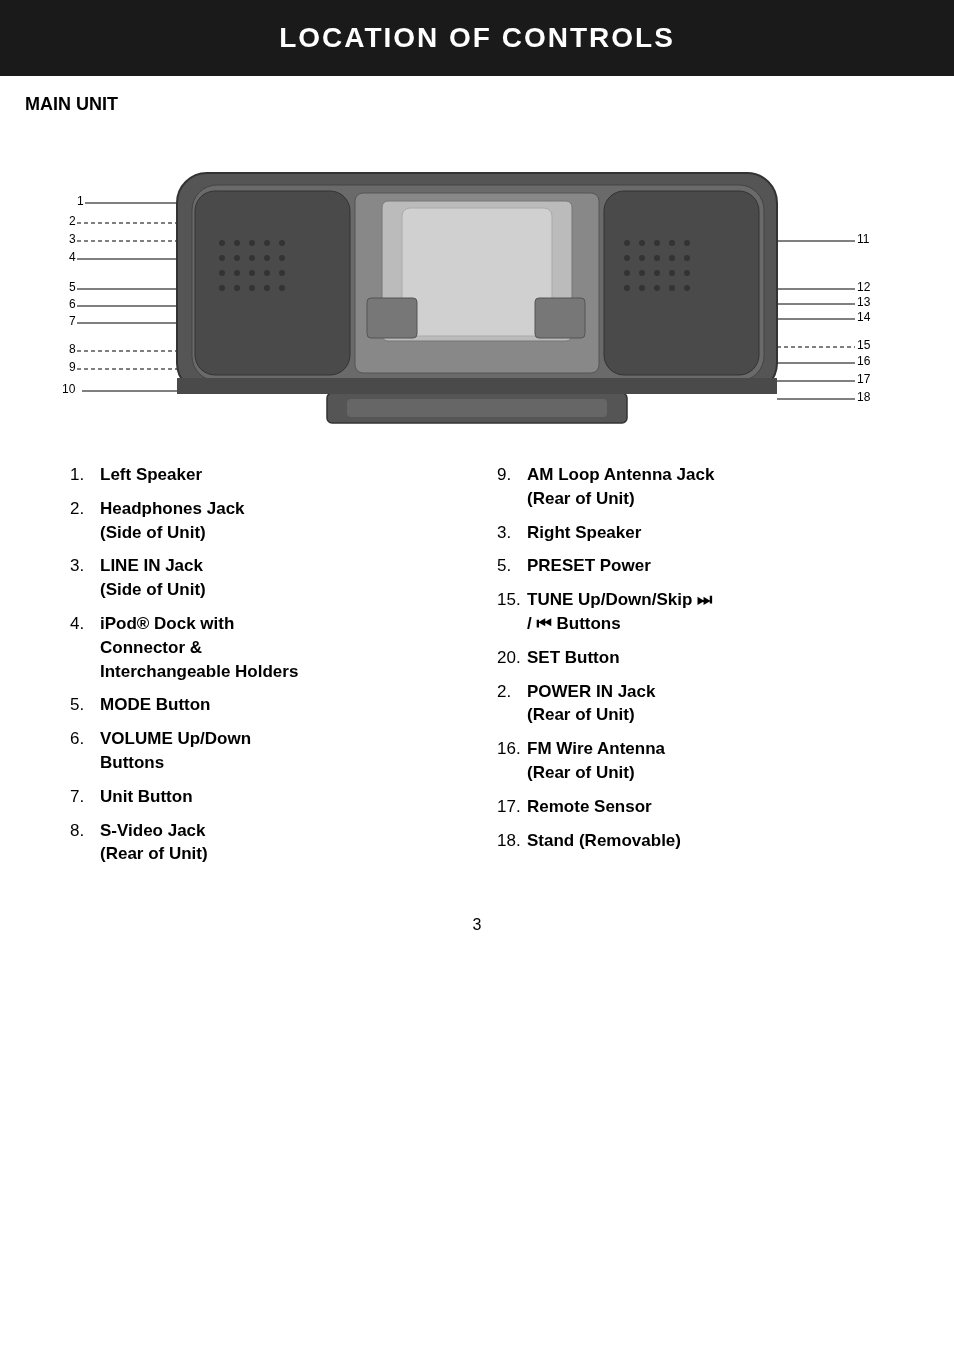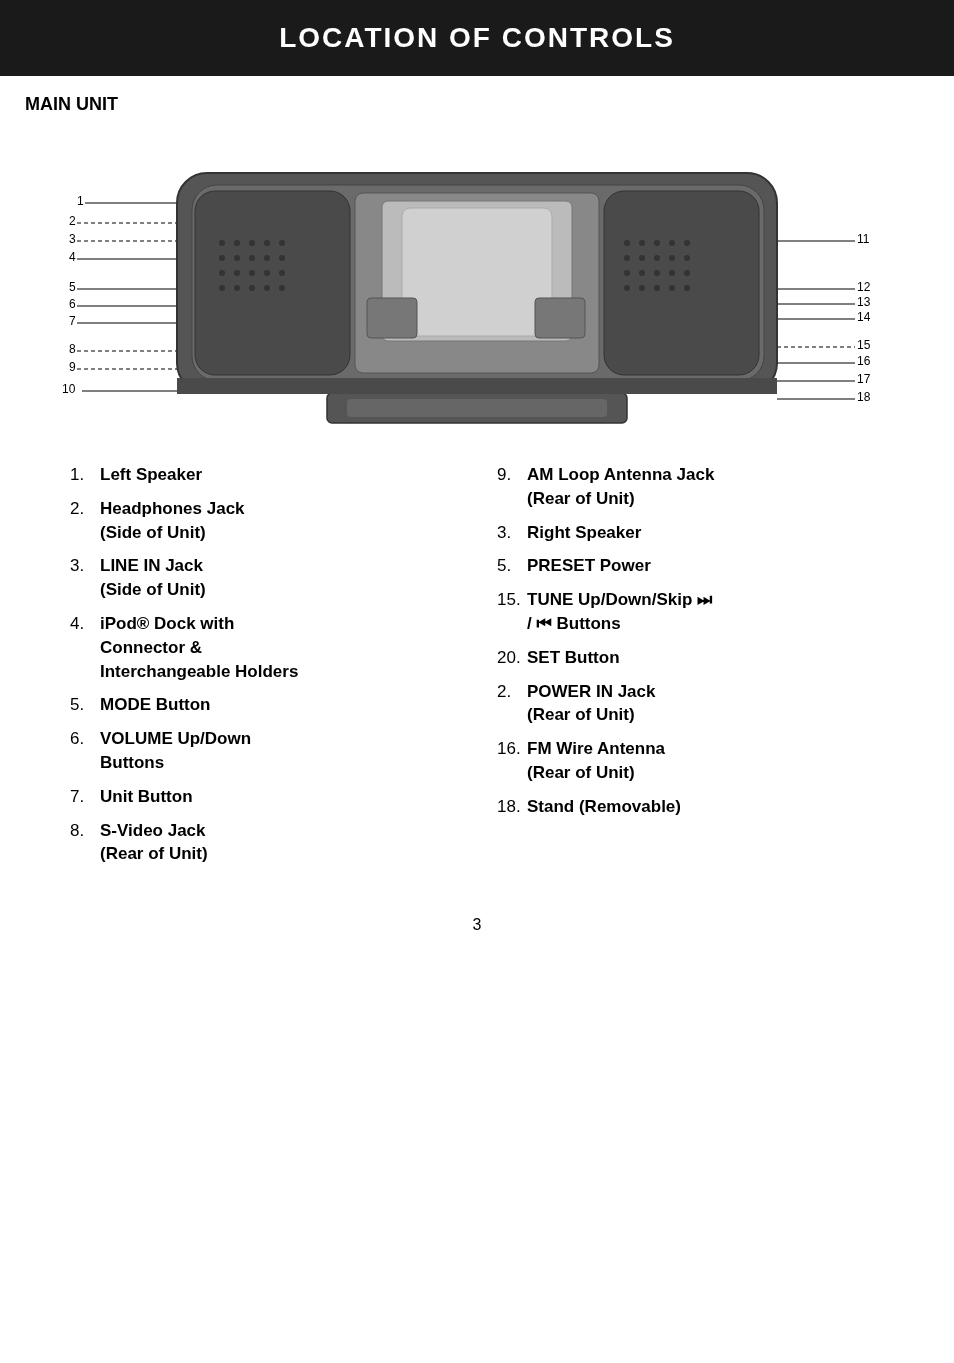--- a/index.html
+++ b/index.html
@@ -269,19 +269,23 @@
       </div>
       <div class="item-entry">
         <span class="item-num">2.</span>
     <span class="item-text">POWER IN Jack<br>(Rear of Unit)</span>
       </div>
       <div class="item-entry">
         <span class="item-num">16.</span>
     <span class="item-text">FM Wire Antenna<br>(Rear of Unit)</span>
       </div>
       <div class="item-entry">
+        <span class="item-num">17.</span>
+    <span class="item-text">Remote Sensor</span>
+      </div>
+      <div class="item-entry">
         <span class="item-num">18.</span>
     <span class="item-text">Stand (Removable)</span>
       </div>
     </div>
 </div>
 
 <div class="page-num">3</div>
 
 </body></html>

